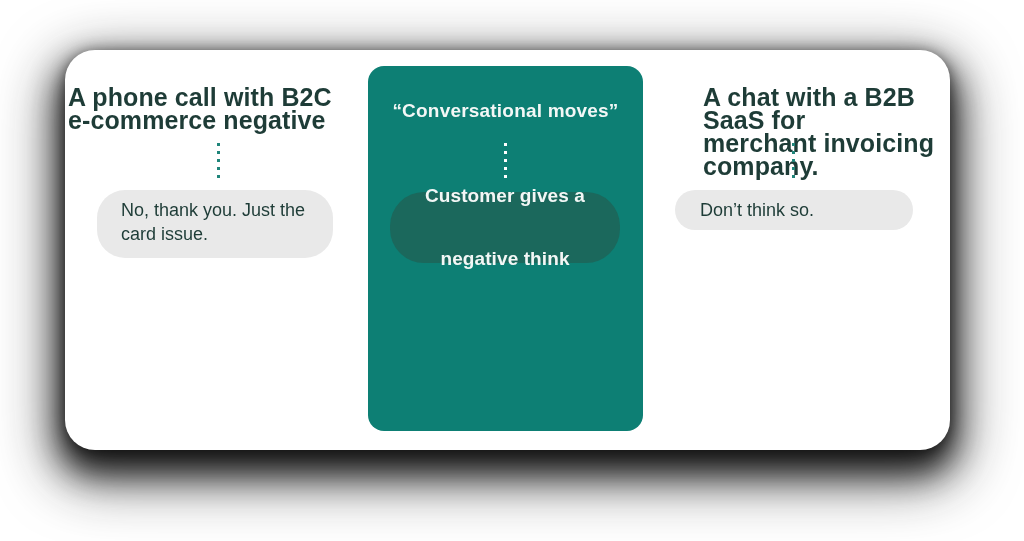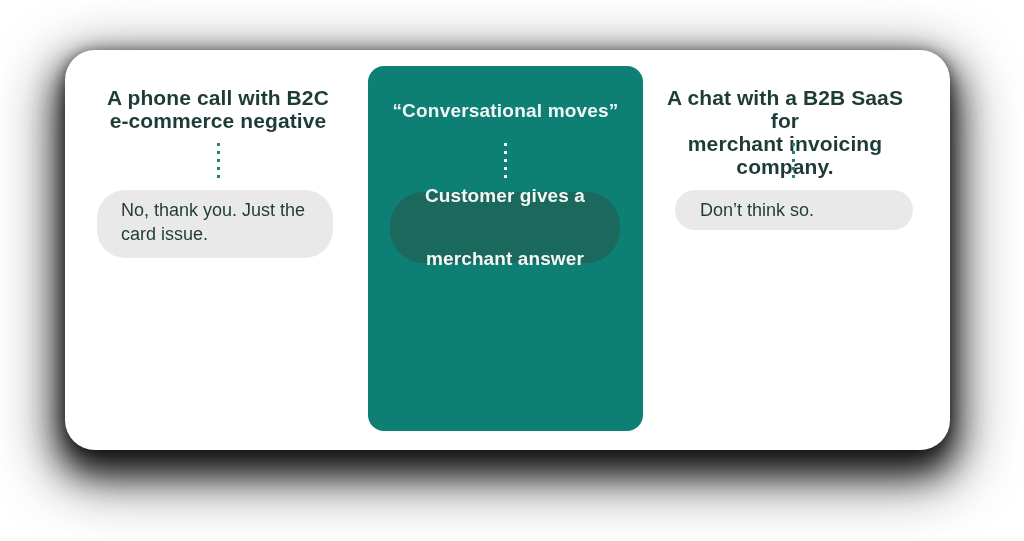--- a/index.html
+++ b/index.html
@@ -36,29 +36,29 @@
     border-radius: 30px;
     box-shadow:
       0 18px 32px 2px var(--shadow-color),
       0 20px 55px 12px rgba(20,20,20,0.65),
       0 2px 14px rgba(20,20,20,0.55);
   }
   .col-heading {
     position: absolute;
     top: 36px;
     width: 300px;
-    text-align: center;
-    font-size: 21px;
+    text-align: left;
+    font-size: 25px;
     line-height: 23px;
     font-weight: 700;
     color: var(--dark-text);
     letter-spacing: 0.1px;
   }
   .col-heading.left  { left: 3px; }
-  .col-heading.right { left: 554px; padding-left: 32px; }
+  .col-heading.right { left: 606px; padding-left: 32px; }
   .dots {
     position: absolute;
     width: 3px;
     height: 40px;
     background-image: repeating-linear-gradient(
       to bottom,
       var(--dot-color, #1f857a) 0 3px,
       transparent 3px 8px
     );
   }
@@ -136,21 +136,21 @@
     <div class="dots teal pos-left"></div>
     <div class="bubble left">
       <div class="bubble-text">No, thank you. Just the card issue.</div>
     </div>
 
     <div class="teal-panel">
       <div class="panel-heading">“Conversational moves”</div>
       <div class="dots white pos-middle"></div>
       <div class="pill">
         <div>Customer gives a</div>
-        <div>merchant answer</div>
+        <div>negative think</div>
       </div>
     </div>
 
     <div class="col-heading right">
       <div>A chat with a B2B SaaS for</div>
       <div>merchant invoicing company.</div>
     </div>
     <div class="dots teal pos-right"></div>
     <div class="bubble right">
       <div class="bubble-text">Don’t think so.</div>

